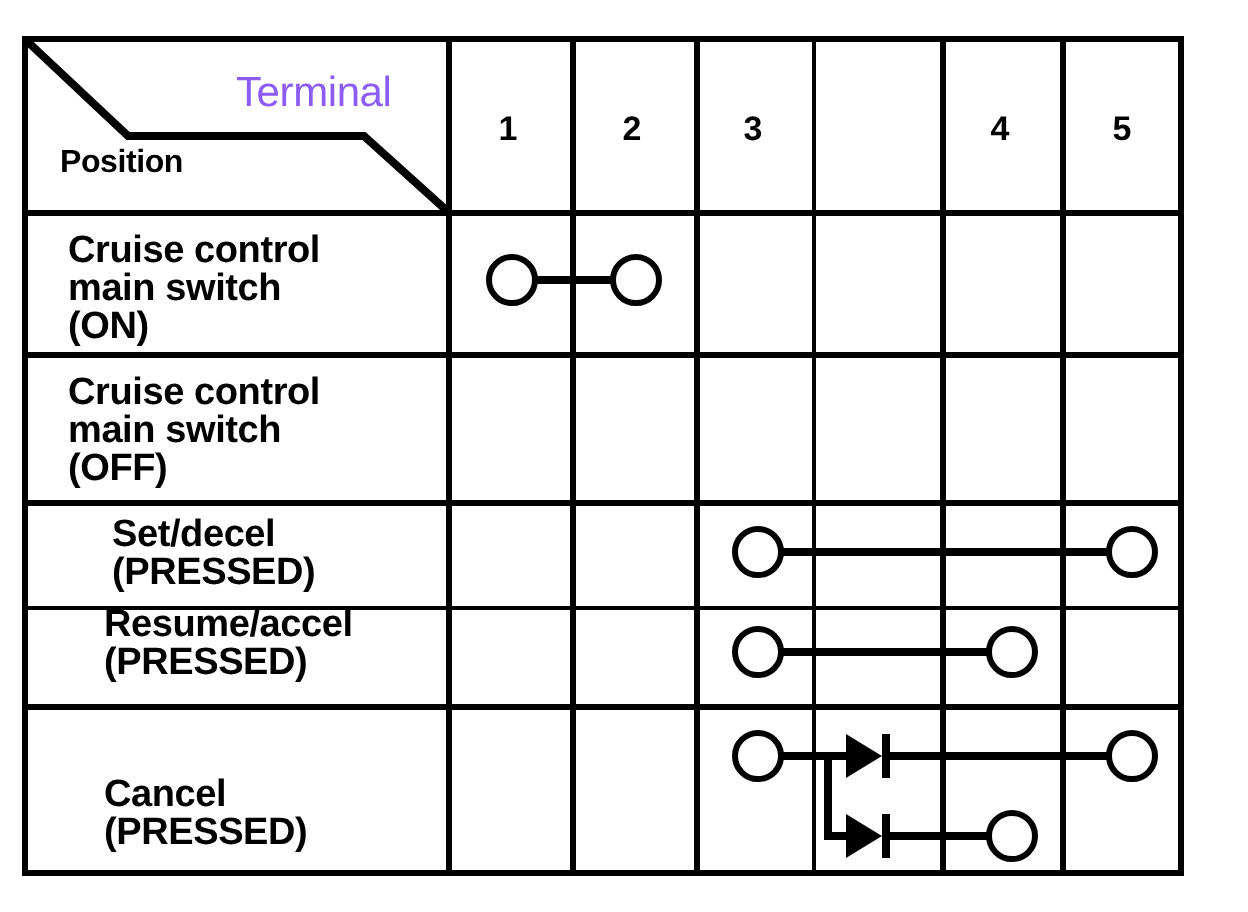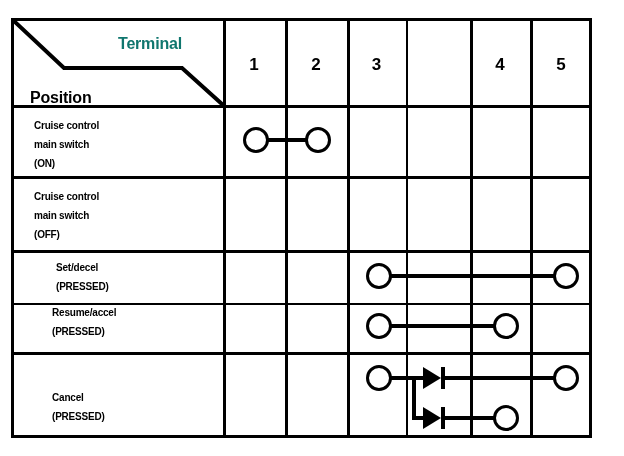--- a/index.html
+++ b/index.html
@@ -44,52 +44,51 @@
     left: 0;
     right: 0;
     height: 3px;
     background: #000;
   }
   .hline.thin { height: 2px; }
 
   
   .hdr-terminal {
     position: absolute;
-    font-weight: bold;
-    font-size: 16px;
-    color: #0f766e;
+    font-weight: normal;
+    font-size: 21px;
+    color: #8b5cf6;
     letter-spacing: -0.2px;
     white-space: nowrap;
   }
   .hdr-position {
     position: absolute;
     font-weight: bold;
     font-size: 16px;
     color: #000;
     letter-spacing: -0.2px;
     white-space: nowrap;
-    margin-top: 16px;
   }
   .colhdr {
     position: absolute;
     top: 0;
     height: 87px;
     display: flex;
     align-items: center;
     justify-content: center;
     font-weight: bold;
     font-size: 17px;
     color: #000;
   }
 
   
   .rowlabel {
     position: absolute;
     font-weight: bold;
-    font-size: 10px;
+    font-size: 19px;
     line-height: 19px;
     color: #000;
     letter-spacing: -0.2px;
     white-space: pre-line;
   }
 
   
   .node {
     position: absolute;
     width: 26px;

